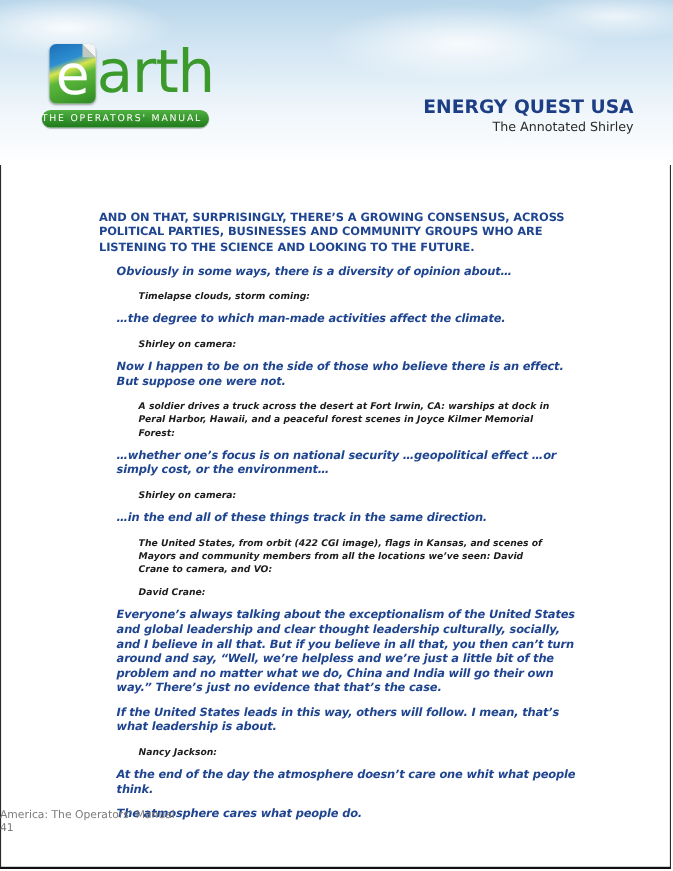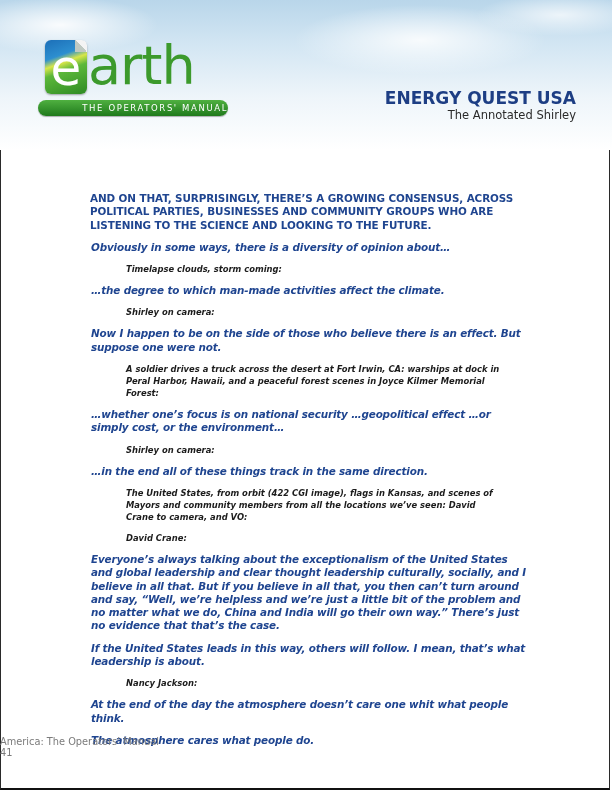--- a/index.html
+++ b/index.html
@@ -37,45 +37,45 @@
     position: absolute; left: 8px; top: 6px; width: 40px; height: 52px;
     font-family: "DejaVu Sans", sans-serif; font-size: 50px; line-height: 52px;
     color: #ffffff; text-align: center;
   }
   .logo-word {
     position: absolute; left: 50px; top: 2px; height: 56px;
     font-family: "DejaVu Sans", sans-serif; font-size: 54px; line-height: 56px;
     color: #3c9a2c; letter-spacing: -1px; text-align: right;
   }
   .logo-band {
-    position: absolute; left: 0; top: 64px; width: 190px; height: 16px;
+    position: absolute; left: 0; top: 64px; width: 152px; height: 16px;
     border-radius: 8px;
     background: linear-gradient(to bottom, #4fb040, #1f7a1c);
     box-shadow: 0 1px 1px rgba(0,0,0,0.3);
     color: #ffffff; font-size: 8.5px; letter-spacing: 1.6px; line-height: 16px;
-    text-align: right; font-family: "DejaVu Sans", sans-serif;
+    text-align: left; font-family: "DejaVu Sans", sans-serif;
   }
   
   .title-block { position: absolute; right: 36px; top: 88px; text-align: right; }
   .title-main {
     font-family: "DejaVu Sans", sans-serif; font-weight: bold;
     font-size: 17px; color: #1d3e84; letter-spacing: 0px; line-height: 20px;
   }
   .title-sub {
     font-family: "DejaVu Sans", sans-serif; font-size: 11.5px; color: #2a2a2a; line-height: 14px;
   }
   
   .script { position: absolute; left: 90px; top: 180px; width: 440px; }
   .narration {
     font-family: "DejaVu Sans", sans-serif; font-weight: bold; font-size: 10.4px;
     line-height: 13.3px; color: #1f4590; margin: 12px 0 9px 0; letter-spacing: -0.1px;
   }
   .dialogue {
     font-family: "DejaVu Sans", sans-serif; font-weight: bold; font-style: italic;
-    font-size: 10.4px; line-height: 13.3px; color: #1f4590; margin: 0 0 9px 1px; letter-spacing: -0.15px;
+    font-size: 10.4px; line-height: 13.3px; color: #1f4590; margin: 0 0 9px 16px; letter-spacing: -0.15px;
   }
   .direction {
     font-family: "DejaVu Sans", sans-serif; font-weight: bold; font-style: italic;
     font-size: 8.4px; line-height: 12px; color: #1c1c1c; margin: 0 0 9px 36px; width: 380px;
   }
   .footer {
     position: absolute; left: 0; width: 612px; top: 736px; text-align: left;
     font-family: "DejaVu Sans", sans-serif; font-size: 9.8px; line-height: 11px; color: #7b7b7b;
   }
 </style>

